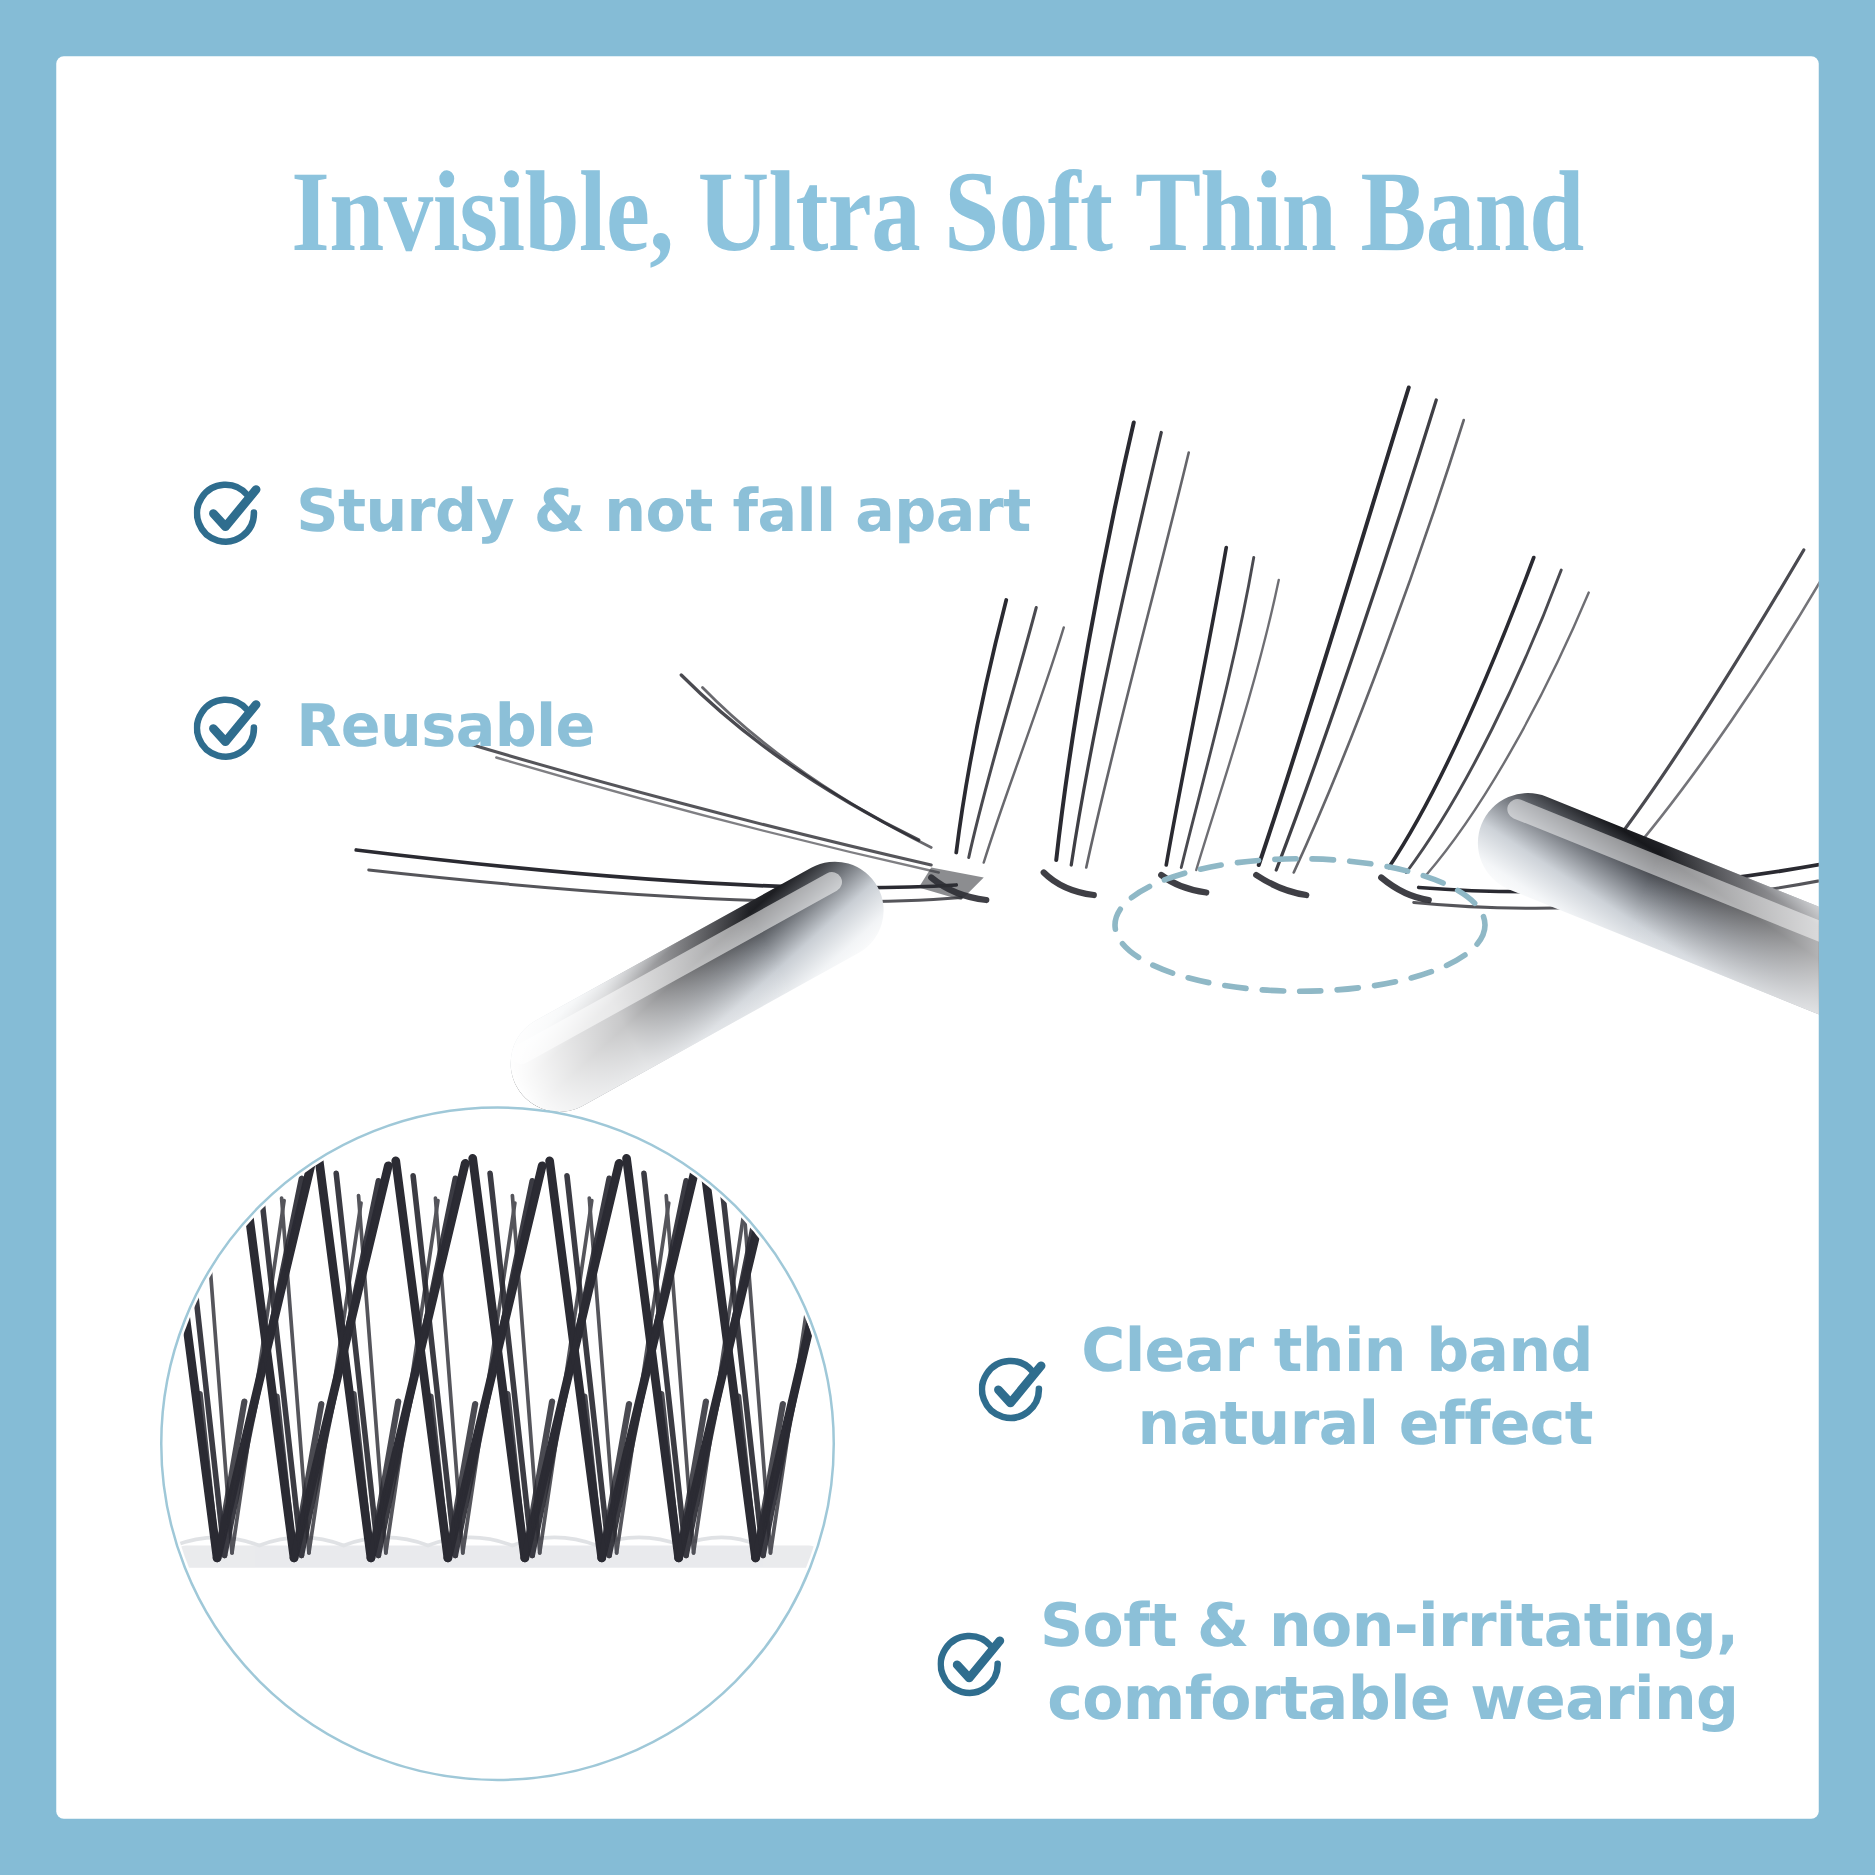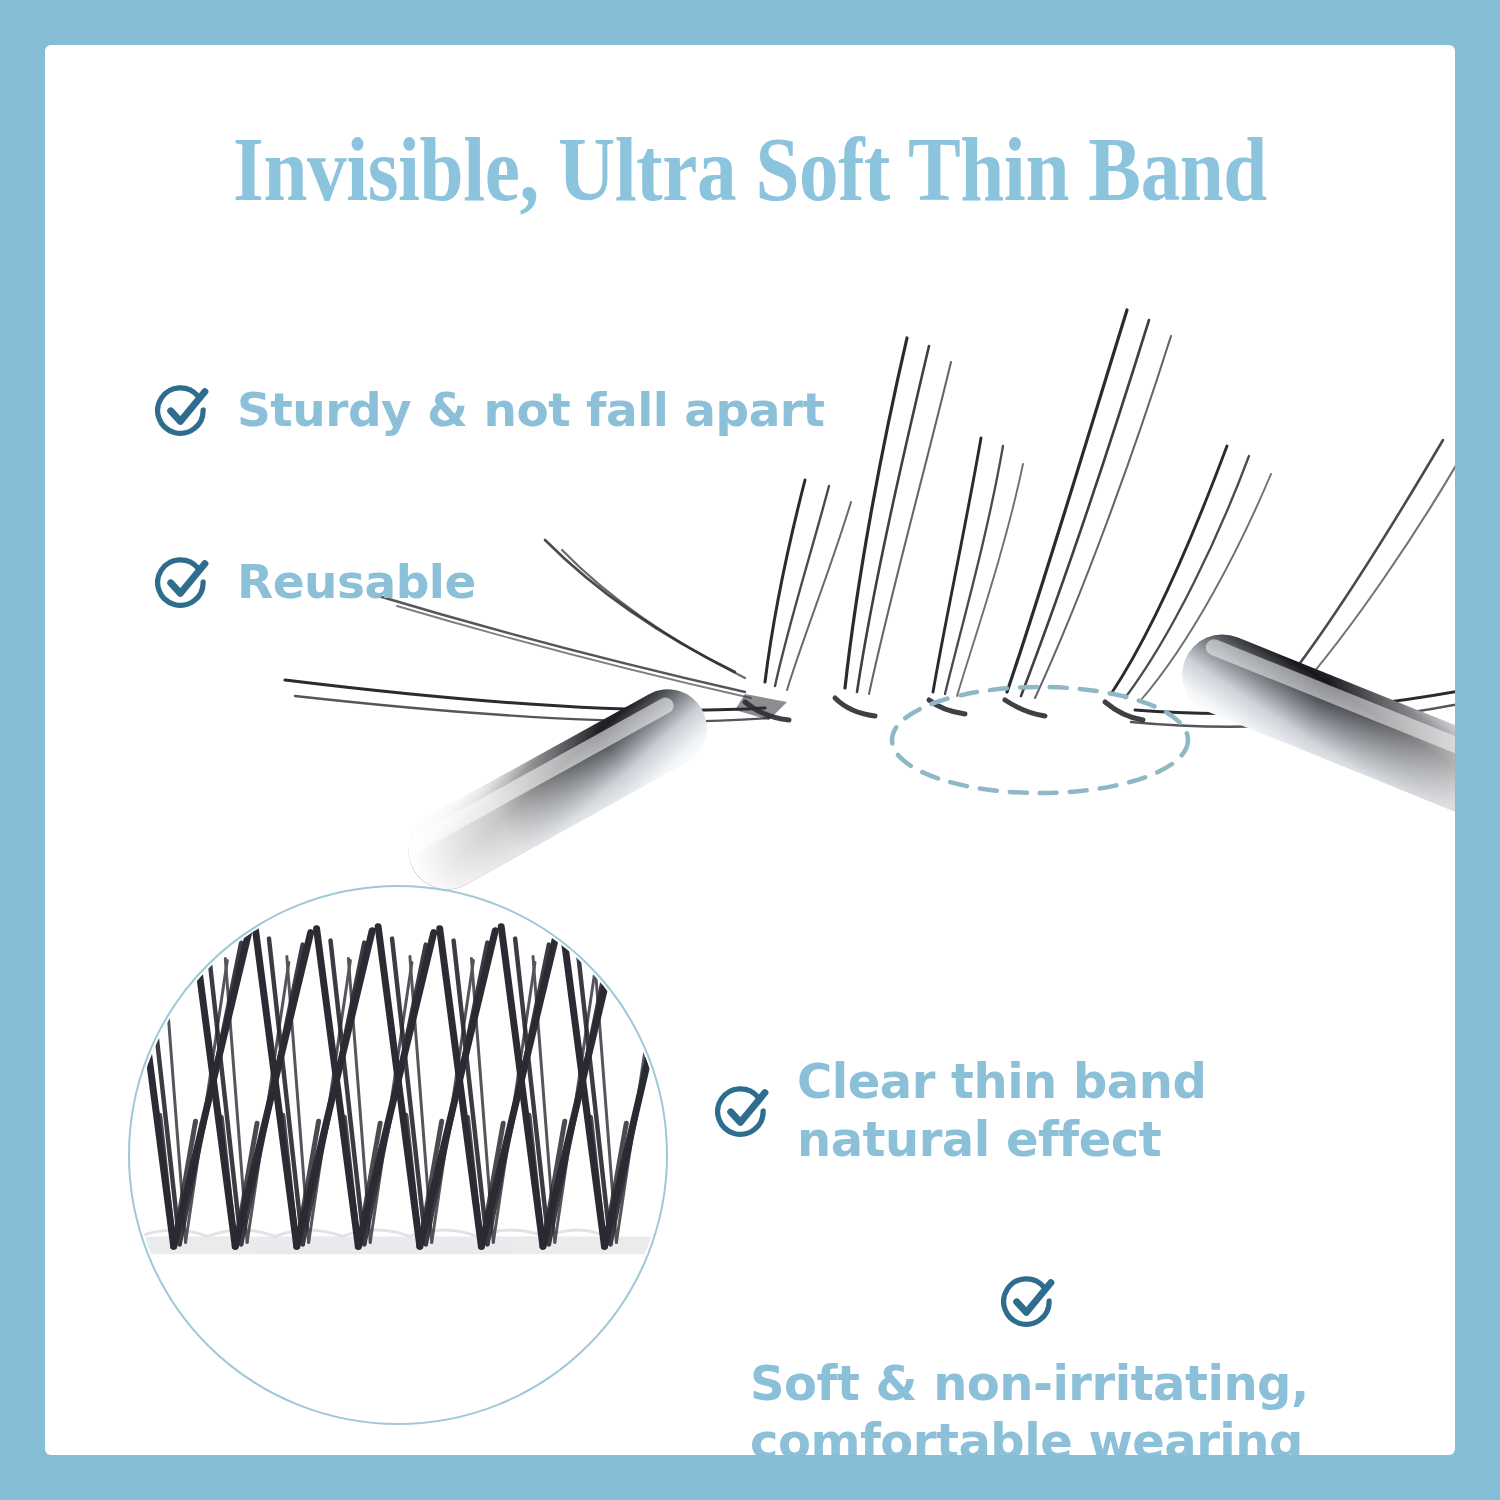--- a/index.html
+++ b/index.html
@@ -38,36 +38,37 @@
     transform:scaleX(0.86);
     transform-origin:50% 50%;
     white-space:nowrap;
   }
   
   .feature {
     position:absolute;
     display:flex;
     align-items:center;
     gap:26px;
+    text-align:right;
   }
   .feature.two-line { align-items:center; }
   .check-icon { flex:0 0 auto; width:56px; height:56px; display:block; }
   .feature-label {
     font-family:"DejaVu Sans", "Liberation Sans", sans-serif;
     font-weight:700;
     color:#8cc0d8;
     font-size:47px;
     line-height:1.16;
     letter-spacing:-0.5px;
     white-space:pre-line;
   }
   #feature-sturdy  { left:110px; top:337px; }
   #feature-reusable{ left:110px; top:465px;margin-top:44px; }
-  #feature-clear   { left:670px; top:1008px; }
-  #feature-soft    { left:705px; top:1228px;flex-direction:column; }
+  #feature-clear   { left:738px; top:1008px; }
+  #feature-soft    { left:705px; top:1228px; }
   #feature-clear .feature-label,
   #feature-soft  .feature-label { font-size:48px; line-height:1.20; }
 
   
   #hero {
     position:absolute;
     left:0; top:205px;
     width:1455px; height:640px;
     pointer-events:none;
   }

